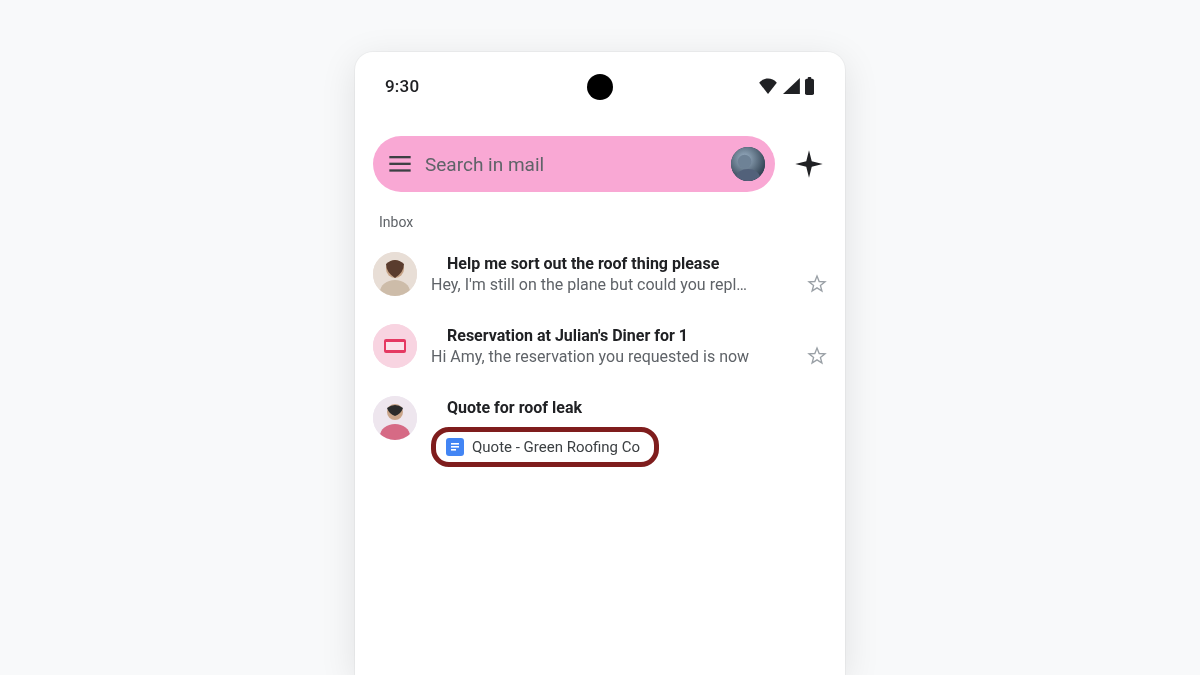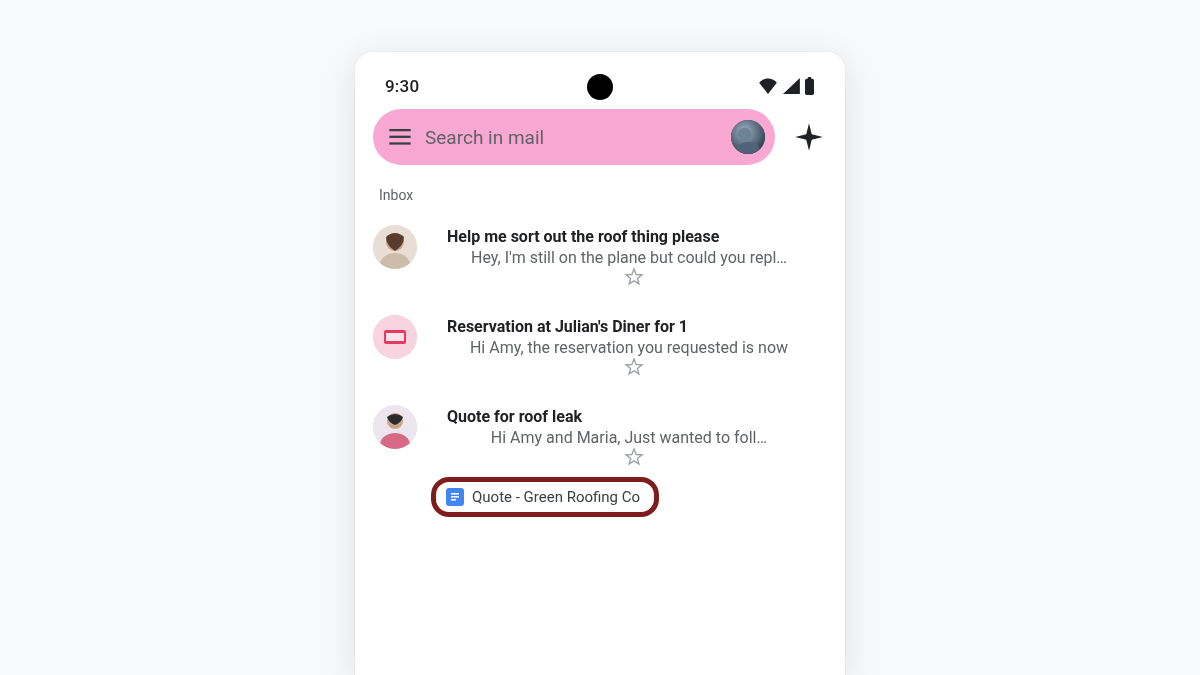--- a/index.html
+++ b/index.html
@@ -23,21 +23,21 @@
     box-shadow: 0 8px 36px rgba(0,0,0,0.10), 0 0 0 1px rgba(0,0,0,0.03);
     padding: 18px 18px 0 18px;
     height: 623px;
     overflow: hidden;
   }
   
   .statusbar {
     display: flex;
     align-items: center;
     justify-content: space-between;
-    padding: 6px 12px 13px 12px;
+    padding: 6px 12px 40px 12px;
     position: relative;
   }
   .statusbar .clock {
     font-size: 17px;
     font-weight: 500;
     color: #202124;
     letter-spacing: 0.2px;
   }
   .statusbar .punchhole {
     position: absolute;
@@ -147,21 +147,20 @@
     margin-top: 2px;
     white-space: nowrap;
     overflow: hidden;
     text-overflow: ellipsis;
     margin-left: 16px;
   }
   .row3 {
     display: flex;
     align-items: center;
     justify-content: space-between;
-    flex-direction: column;
   }
   .snippet {
     font-size: 16px;
     color: #5f6368;
     margin-top: 2px;
     white-space: nowrap;
     overflow: hidden;
     text-overflow: ellipsis;
     flex: 1;
   }
@@ -302,28 +301,20 @@
     <div class="avatar" style="background:#ece4f2">
       <svg viewBox="0 0 44 44">
           <rect width="44" height="44" fill="#eee6ee"></rect>
           <circle cx="22" cy="16" r="8" fill="#caa58a"></circle>
           <path d="M14 12 Q22 6 30 12 Q28 18 22 20 Q16 18 14 12" fill="#2b2b2b"></path>
           <ellipse cx="22" cy="40" rx="15" ry="12" fill="#d66a85"></ellipse>
         </svg>
     </div>
     <div class="content">
       <div class="subject">Quote for roof leak</div>
-      <div class="row3">
-        <span class="snippet">Hi Amy and Maria, Just wanted to foll…</span>
-        <span class="star">
-          <svg viewBox="0 0 24 24">
-              <path d="M12 2.5 L14.6 9 L21.6 9.3 L16.1 13.7 L17.9 20.5 L12 16.7 L6.1 20.5 L7.9 13.7 L2.4 9.3 L9.4 9 Z" fill="none" stroke="#9aa0a6" stroke-width="1.6"></path>
-            </svg>
-        </span>
-      </div>
       <div>
         <span class="attachment-chip">
           <span class="chip-icon">
             <svg viewBox="0 0 12 12">
                 <rect x="2" y="2" width="8" height="1.6" fill="#fff"></rect>
                 <rect x="2" y="5" width="8" height="1.6" fill="#fff"></rect>
                 <rect x="2" y="8" width="5" height="1.6" fill="#fff"></rect>
               </svg>
           </span>
           <span>Quote - Green Roofing Co</span>

